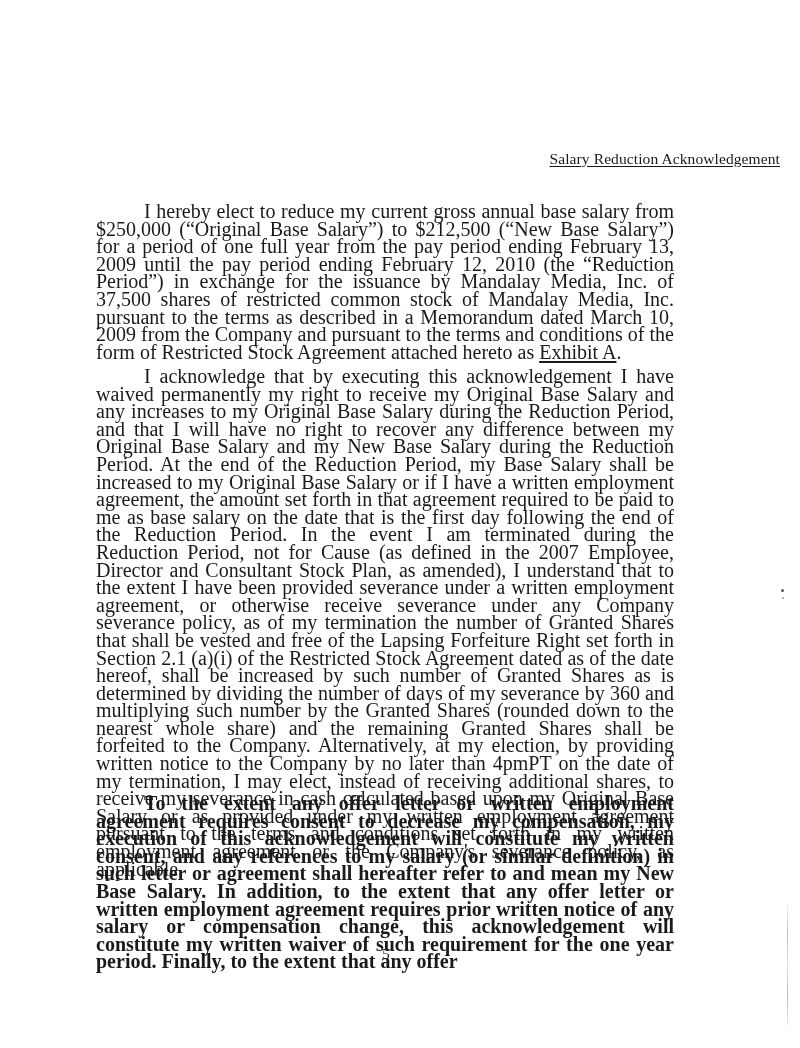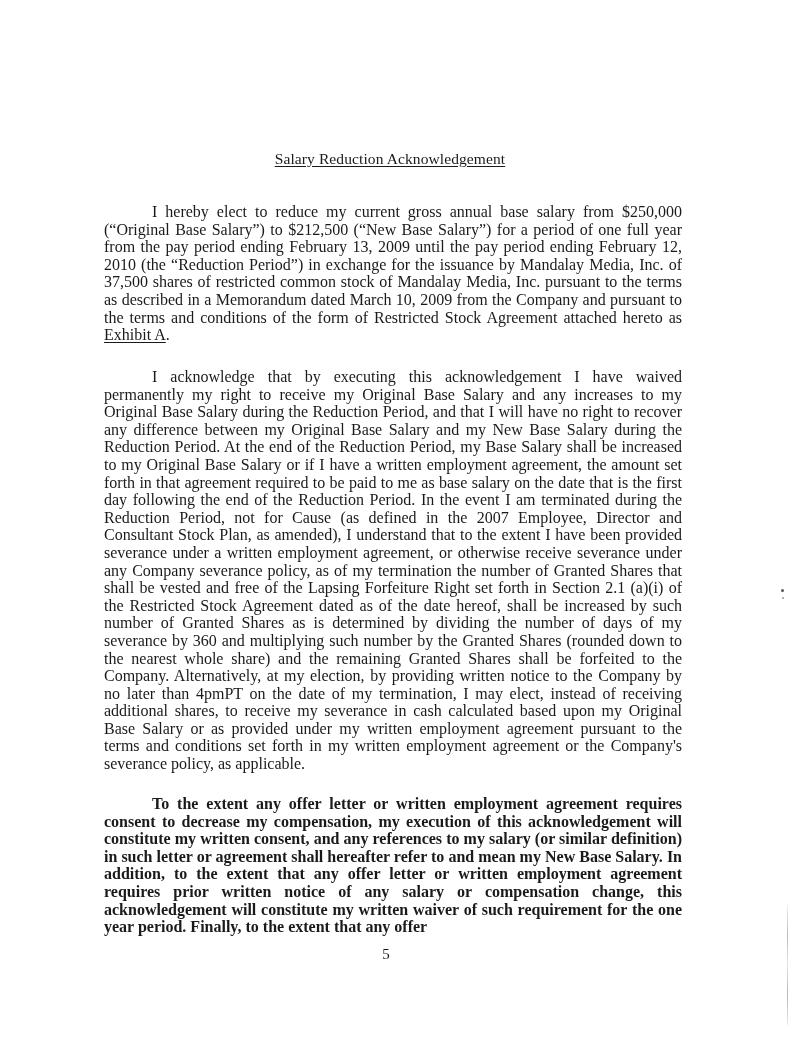--- a/index.html
+++ b/index.html
@@ -19,33 +19,33 @@
       position: absolute;
       left: 0; top: 0;
       width: 800px;
       height: 1048px;
     }
     .title {
       position: absolute;
       top: 150px;
       left: 0;
       width: 780px;
-      text-align: center;
+      text-align: right;
       font-size: 15.5px;
       letter-spacing: 0.1px;
     }
     .title span {
       text-decoration: underline;
       text-underline-offset: 2px;
     }
     .para {
       position: absolute;
-      left: 104px;
+      left: 96px;
       width: 578px;
-      font-size: 16px;
+      font-size: 20px;
       line-height: 17.6px;
       text-align: justify;
       text-indent: 48px;
     }
     .p1 { top: 203px; }
     .p2 { top: 368px; }
     .p3 { top: 795px; font-weight: bold; }
     .exhibit {
       text-decoration: underline;
       text-underline-offset: 2px;

